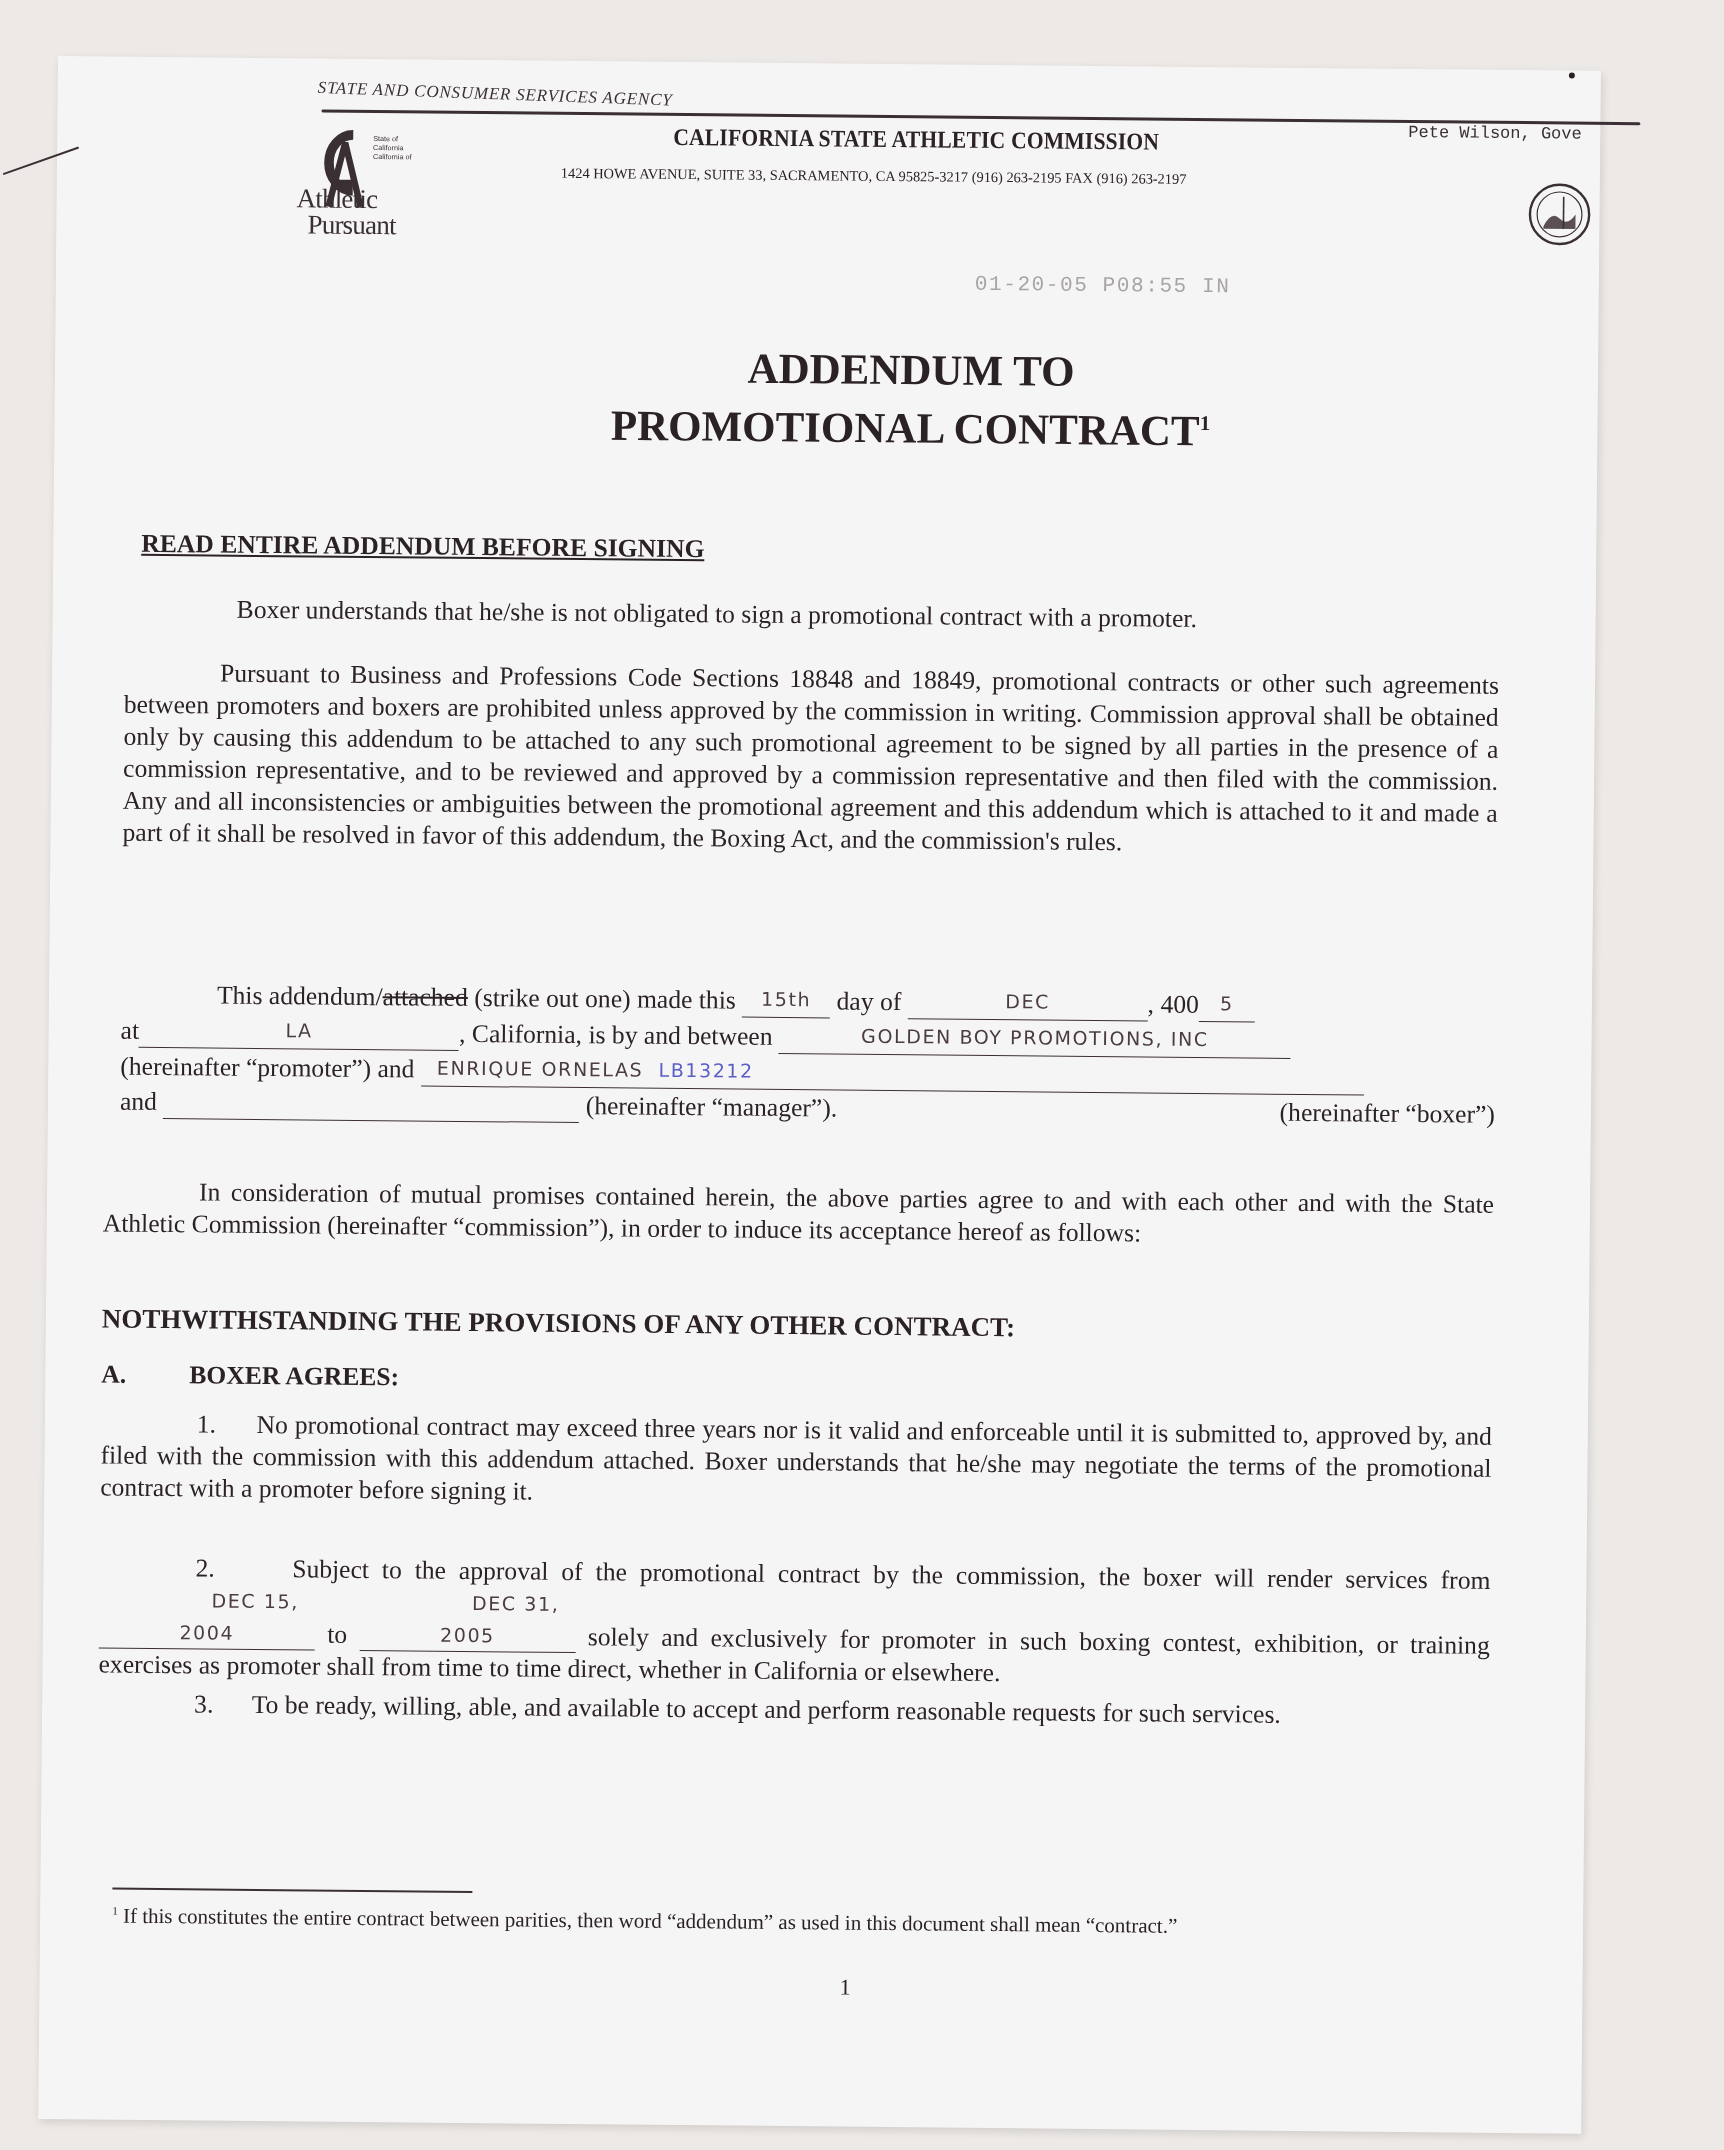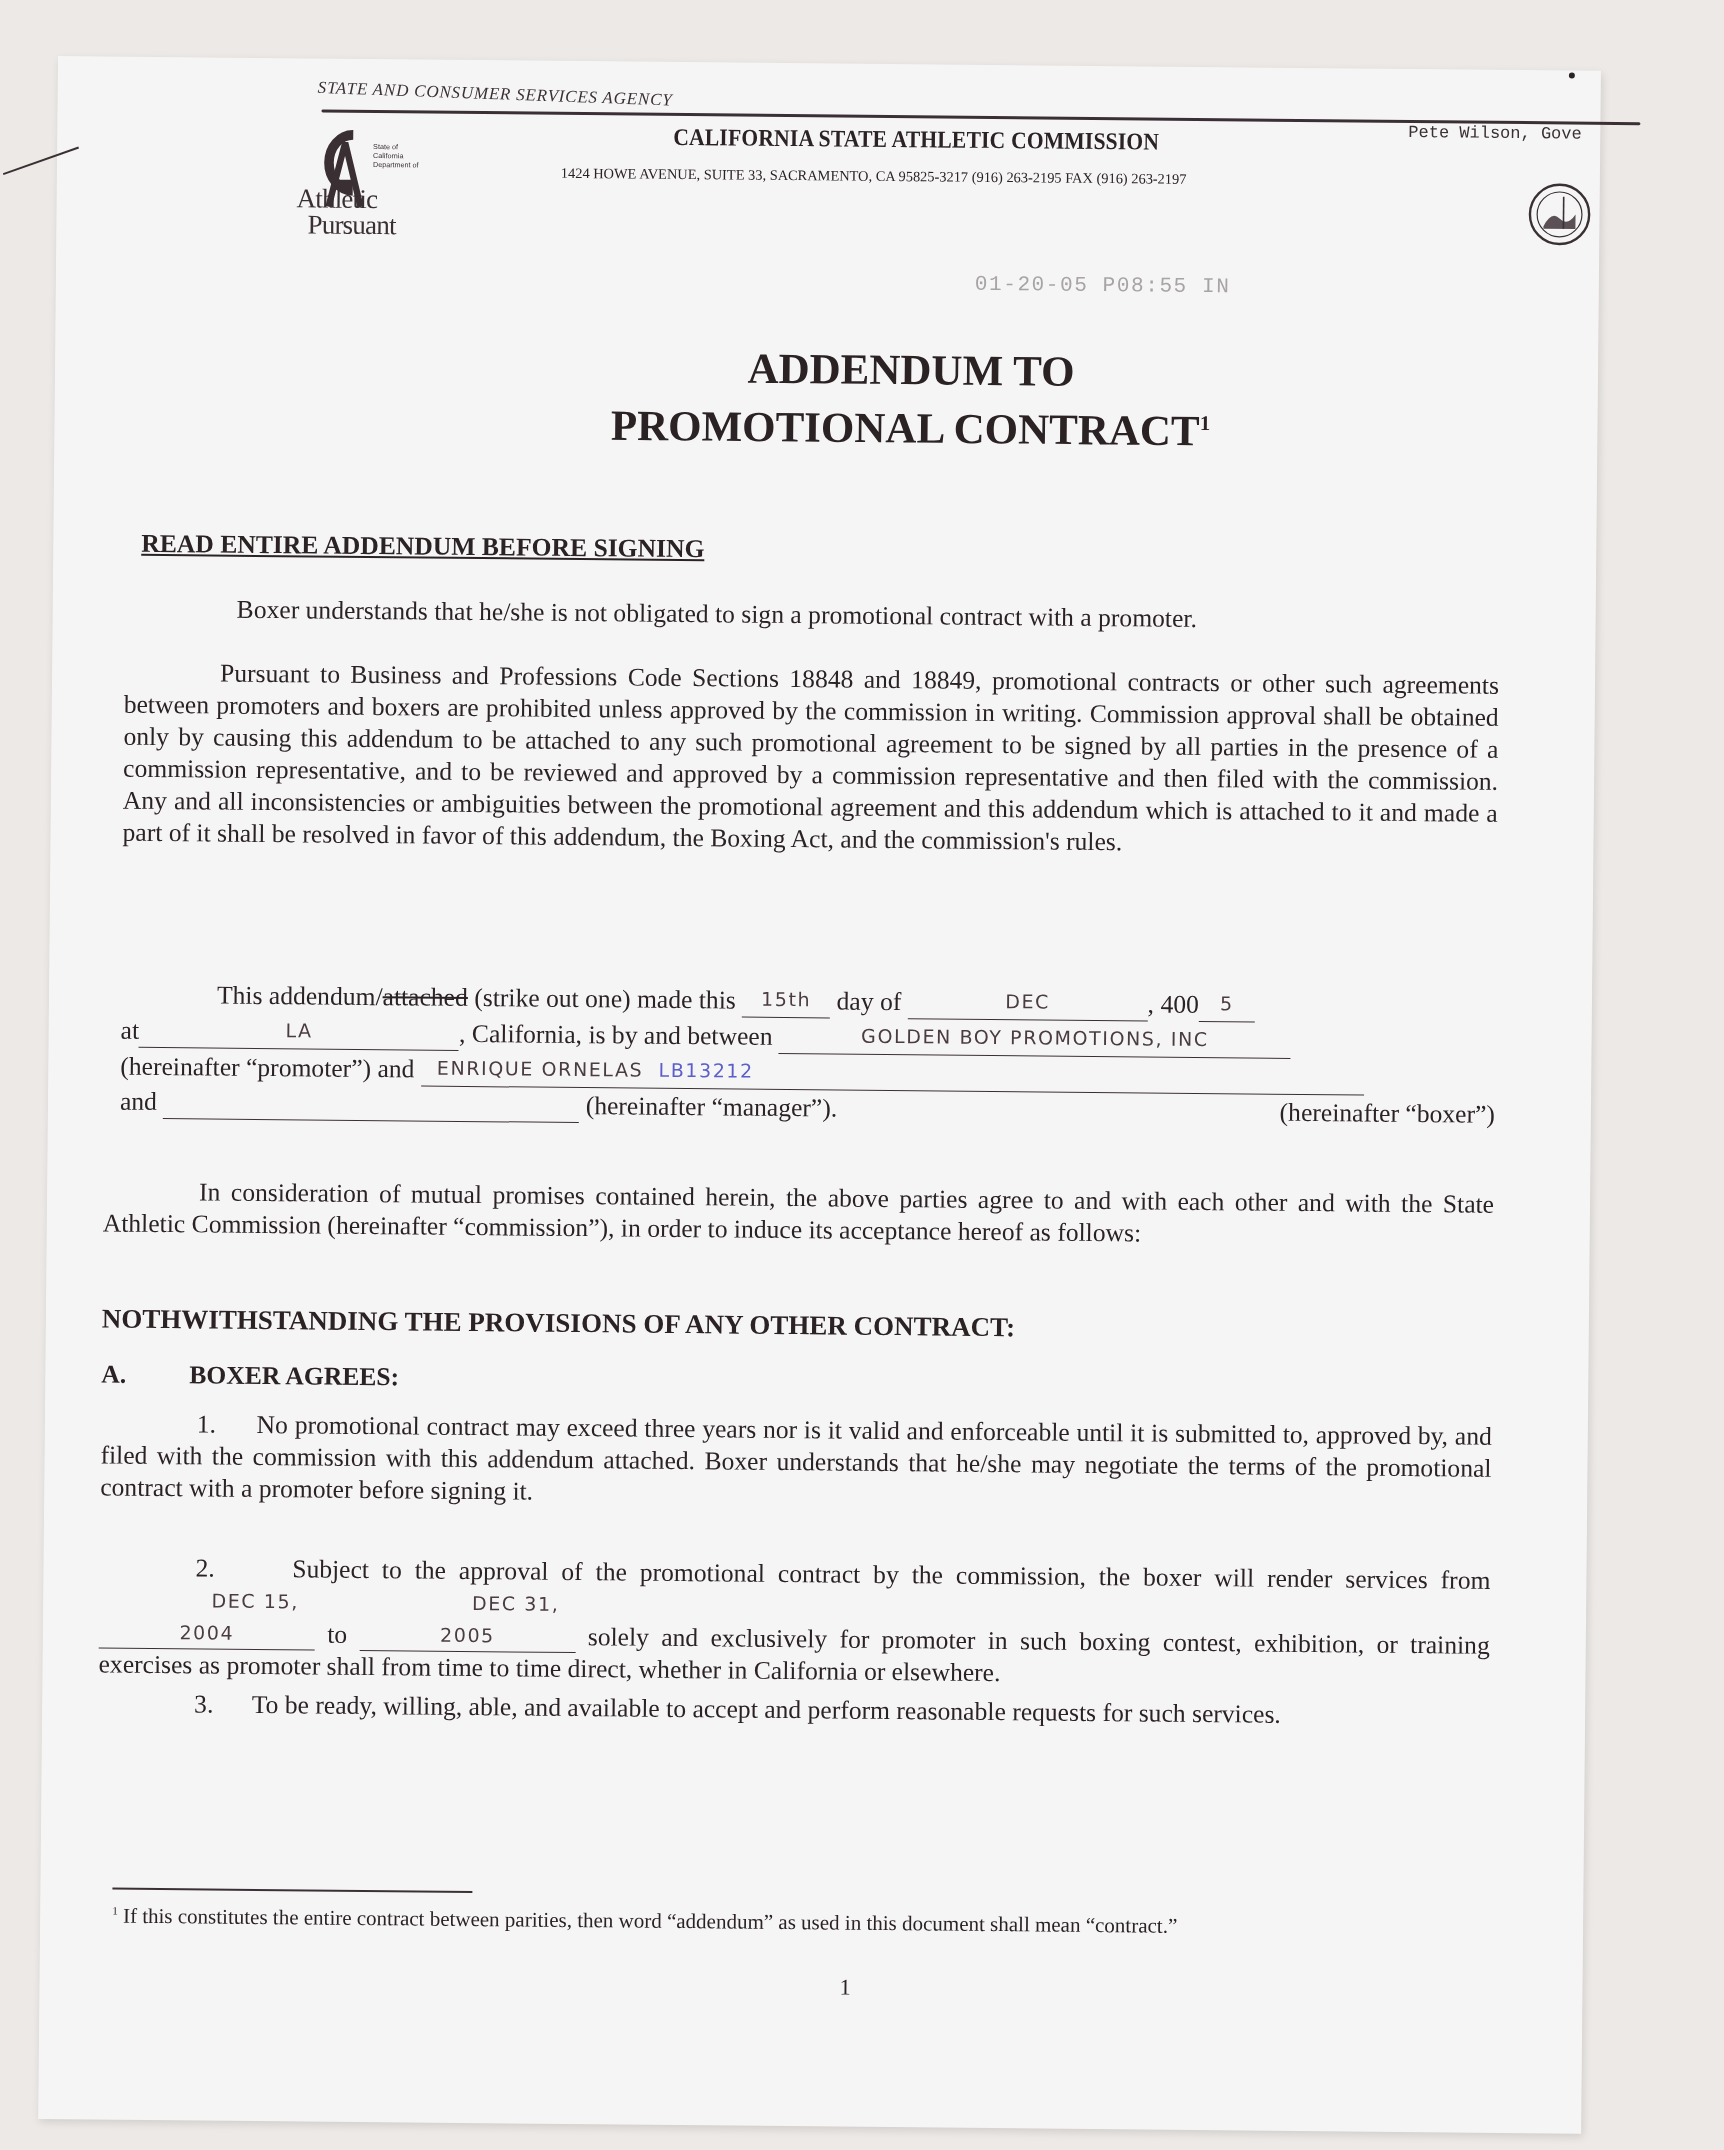--- a/index.html
+++ b/index.html
@@ -14,21 +14,21 @@
     background:#f6f5f6;
     box-shadow: 1.6px 3.2px 8px rgba(0,0,0,0.12);
     transform: rotate(0.55deg);
     transform-origin: 0 0;
   }
   .abs { position:absolute; }
   
   .agency { left:260px; top:24px; font-style:italic; font-size:17px; letter-spacing:0.8px; color:#3a3034; transform:rotate(1.5deg); }
   .agency-rule { left:264px; top:51px; width:1319px; height:3.2px; background:#3a2f35; border-radius:1.6px; }
   .logo-ca { left:256px; top:68px; width:56px; height:96px; }
-  .logo-small { left:316px; top:84px; font-family:"Liberation Sans",sans-serif; font-size:7.2px; line-height:8.8px; color:#3a3034; }
+  .logo-small { left:316px; top:76px; font-family:"Liberation Sans",sans-serif; font-size:7.2px; line-height:8.8px; color:#3a3034; }
   .logo-word { left:240px; top:128px; font-size:27px; line-height:25.6px; color:#3a3034; letter-spacing:-0.8px; }
   .commission { left:616px; top:62px; font-size:24px; font-weight:bold; letter-spacing:0.2px; color:#2b2224; transform:scaleX(0.9); transform-origin:0 0; }
   .address { left:504px; top:104px; font-size:14.4px; color:#2b2224; }
   .governor { left:1351px; top:54px; font-family:"Liberation Mono", monospace; font-size:17px; color:#3a3034; }
   .seal { left:1471px; top:112px; width:64px; height:64px; }
   .stamp { left:919px; top:208px; font-family:"Liberation Mono", monospace; font-size:21px; color:#a8a4a6; letter-spacing:1.6px; }
   .title { left:496px; top:280px; width:720px; text-align:center; font-size:43px; font-weight:bold; line-height:51px; color:#2b2224; }
   .title sup { font-size:21px; }
   .read-head { left:88px; top:472px; font-size:25.6px; font-weight:bold; text-decoration:underline; color:#2b2224; }
   .para { font-size:25.6px; line-height:32px; color:#2b2224; text-align:justify; }
@@ -65,21 +65,21 @@
   <div class="abs agency">STATE AND CONSUMER SERVICES AGENCY</div>
   <div class="abs agency-rule"></div>
 
   <svg class="abs logo-ca" viewBox="0 0 70 120">
     <path d="M50 10 A30 35 0 1 0 50 80" fill="none" stroke="#3a3034" stroke-width="12"></path>
     <path d="M20 100 L40 20 L60 100 M28 70 L52 70" fill="none" stroke="#3a3034" stroke-width="8"></path>
   </svg>
   <div class="abs logo-small">
     <div>State of</div>
     <div>California</div>
-    <div>Department of</div>
+    <div>California of</div>
   </div>
   <div class="abs logo-word">
     <div>Athletic</div>
     <div style="padding-left:11.2px">Pursuant</div>
   </div>
 
   <div class="abs commission">CALIFORNIA STATE ATHLETIC COMMISSION</div>
   <div class="abs address">1424 HOWE AVENUE, SUITE 33, SACRAMENTO, CA  95825-3217  (916) 263-2195   FAX (916) 263-2197</div>
   <div class="abs governor">Pete Wilson, Gove</div>
 

